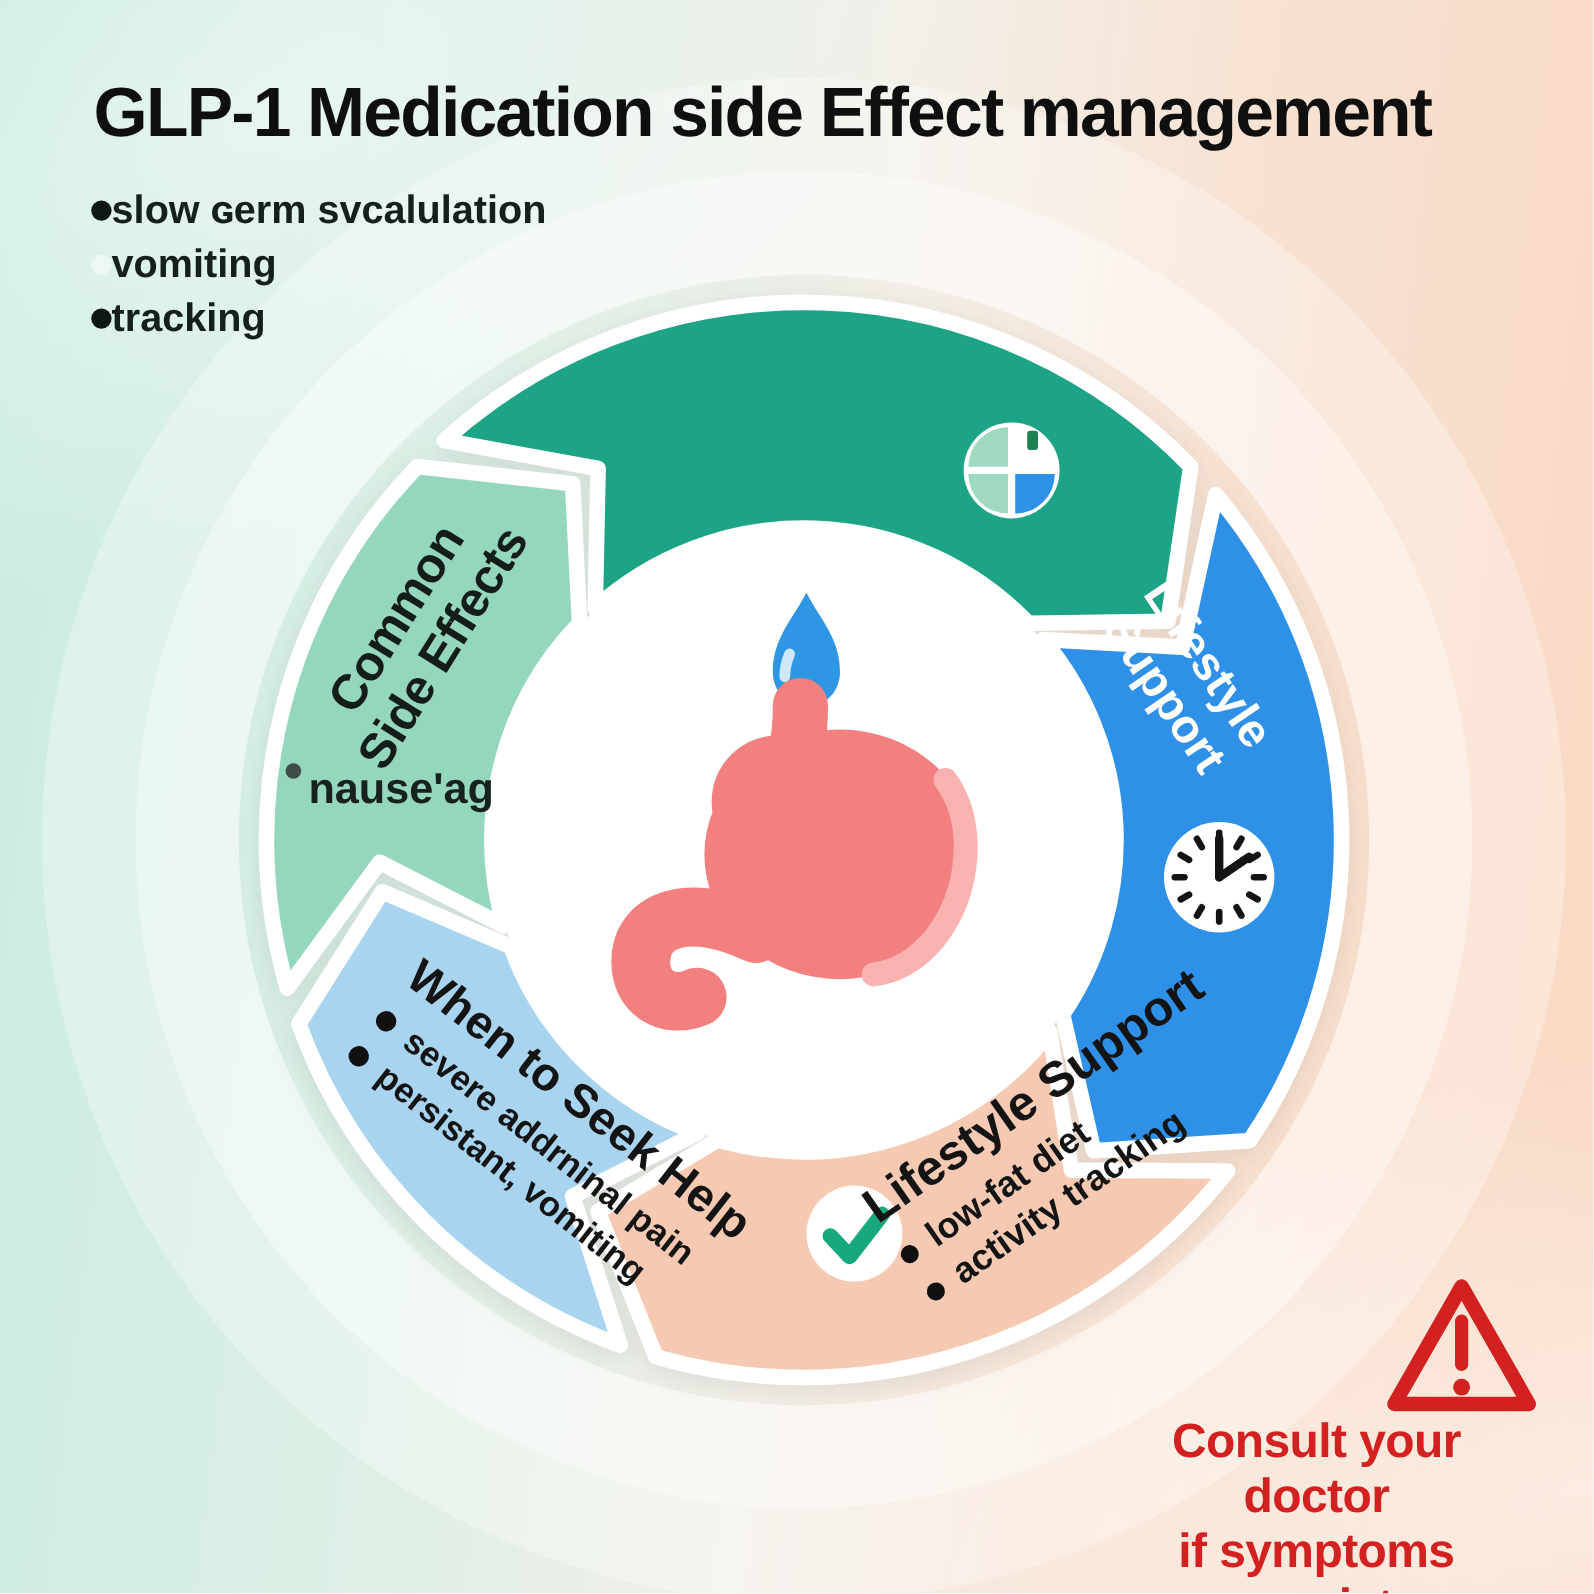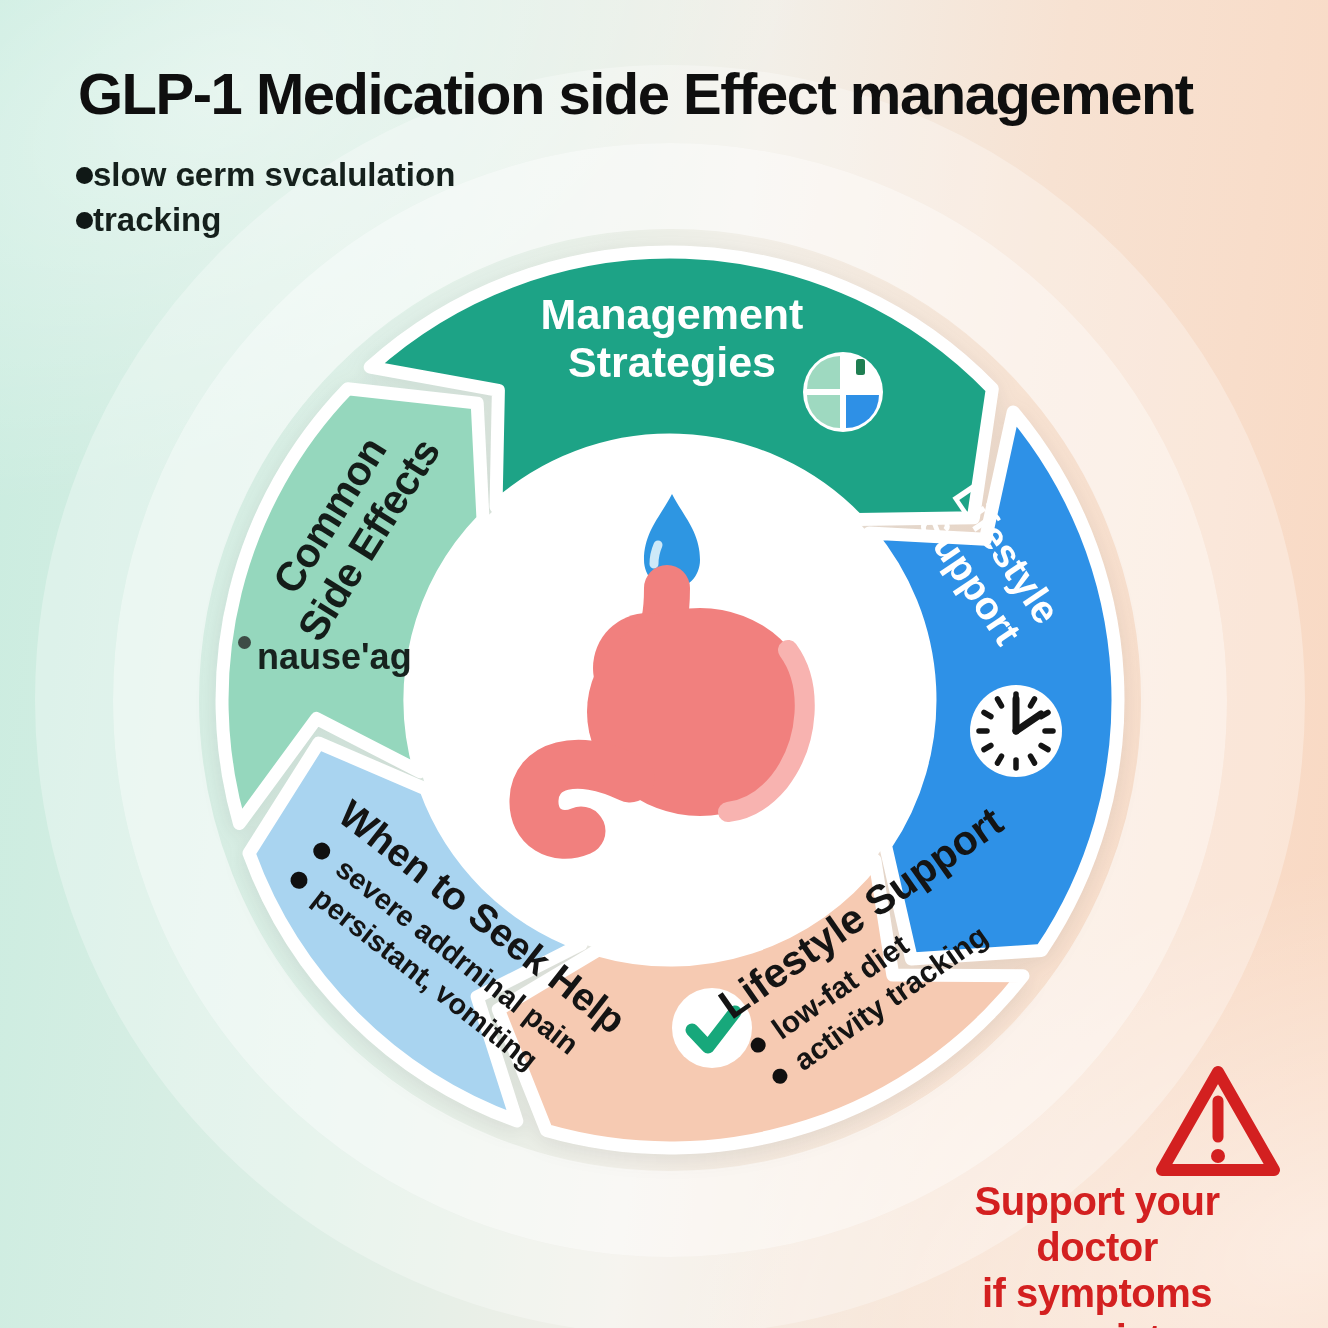--- a/index.html
+++ b/index.html
@@ -119,29 +119,29 @@
   </svg>
 
   <div class="abs page-title" style="color: rgb(15, 15, 15);">GLP-1 Medication side Effect management</div>
 
   <div class="abs top-list">
     <div class="top-item">
       <span class="dot dark"></span>
       <span>slow ɢerm svcalulation</span>
     </div>
     <div class="top-item">
+      <span class="dot light"></span>
+      <span>vomiting</span>
+    </div>
+    <div class="top-item">
       <span class="dot dark"></span>
       <span>tracking</span>
     </div>
   </div>
 
-  <div class="abs seg-label label-management" style="color: rgb(255, 255, 255);">
-    <div>Management</div>
-    <div>Strategies</div>
-  </div>
 
   <div class="abs seg-label label-blue" style="color: rgb(255, 255, 255);">
     <div>Lifestyle</div>
     <div>Support</div>
   </div>
 
   <div class="abs seg-label label-mint" style="color: rgb(20, 29, 25);">
     <div>Common</div>
     <div>Side Effects</div>
   </div>
@@ -173,17 +173,17 @@
         <span>low-fat diet</span>
       </div>
       <div class="row">
         <span class="dot"></span>
         <span>activity tracking</span>
       </div>
     </div>
   </div>
 
   <div class="abs warning-text" style="color: rgb(211, 32, 32);">
-    <div>Support your doctor</div>
+    <div>Consult your doctor</div>
     <div>if symptoms persist</div>
   </div>
 
 </div>
 
 </body></html>

